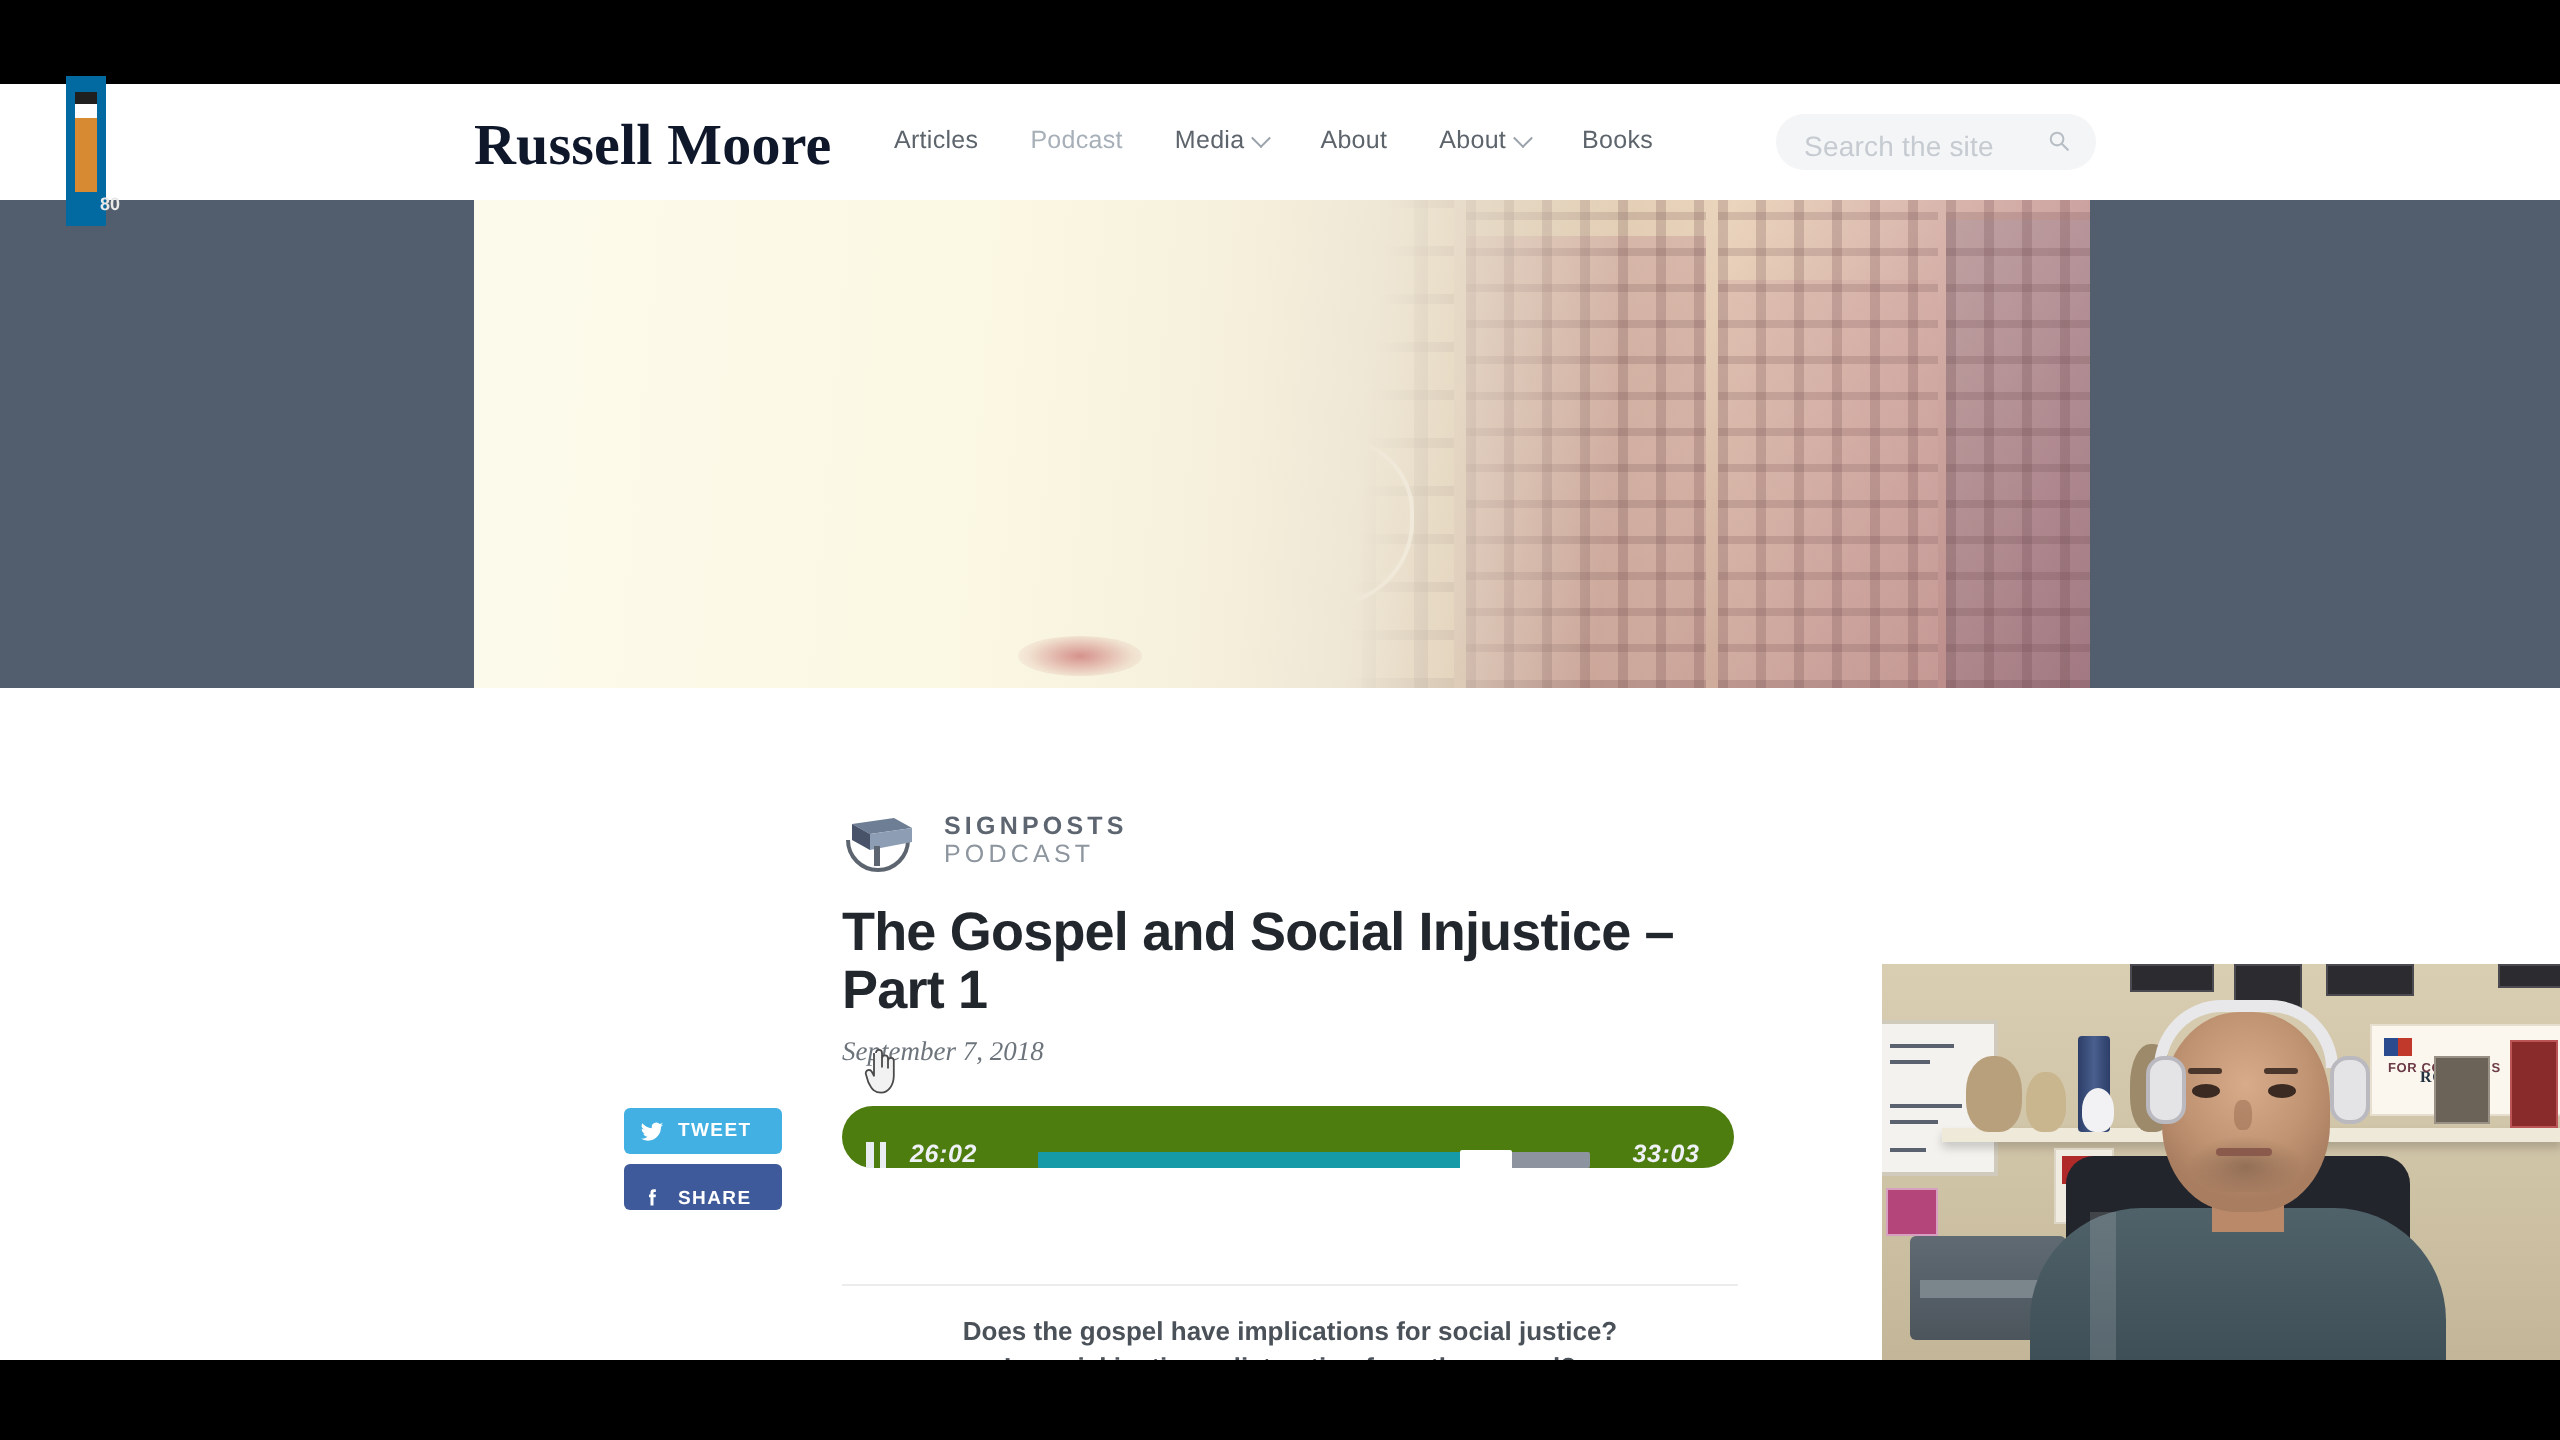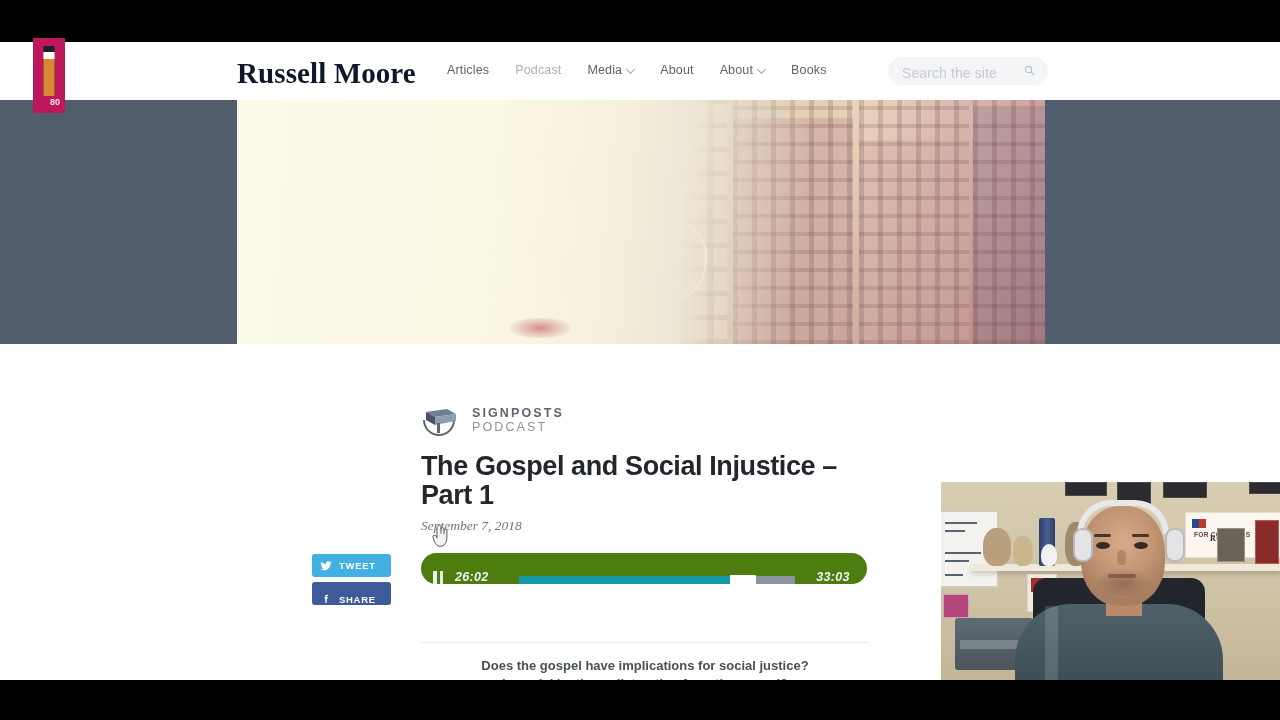--- a/index.html
+++ b/index.html
@@ -107,21 +107,21 @@
   .plinks { position:absolute; left:421px; top:245px; width:448px; line-height:1.42; }
   .plinks div { font-size:10.5px; color:#a9b0b8; }
   .plinks b { font-weight:400; color:#6f7780; }
 
   .divider { position:absolute; left:421px; top:298px; width:448px; height:1px; background:#ececec; }
 
   .lede { position:absolute; left:421px; top:313px; width:448px; text-align:center; }
   .lede div { font-size:13px; font-weight:700; color:#4a5158; line-height:1.42; }
 
   
-  .vol { position:absolute; left:33px; top:38px; width:32px; height:75px; background:#be185d; z-index:60; }
+  .vol { position:absolute; left:33px; top:38px; width:20px; height:75px; background:#0369a1; z-index:60; }
   .vol-track { position:absolute; left:50%; top:8px; transform:translateX(-50%); width:11px; height:50px; background:#1f1f1f; }
   .vol-fill { position:absolute; left:0; bottom:0; width:11px; height:44px; background:#d88a33; }
   .vol-cap { position:absolute; left:0; top:0; width:11px; height:7px; background:#fdfdfd; }
   .vol-lbl { position:absolute; left:0; bottom:6px; width:44px; text-align:center;
              font-size:9px; font-weight:700; color:#e8e8e8; }
 
   
   .cam { position:absolute; left:941px; top:482px; width:340px; height:198px; overflow:hidden; z-index:50; background:#cdbfa3; }
   .cam-wall { position:absolute; inset:0; background:linear-gradient(180deg,#d9cdb2 0%,#cfc3a6 55%,#c3b698 100%); }
   .cam-shelf { position:absolute; left:30px; top:82px; width:310px; height:7px; background:#efe9da; box-shadow:0 3px 5px rgba(0,0,0,.18); }

